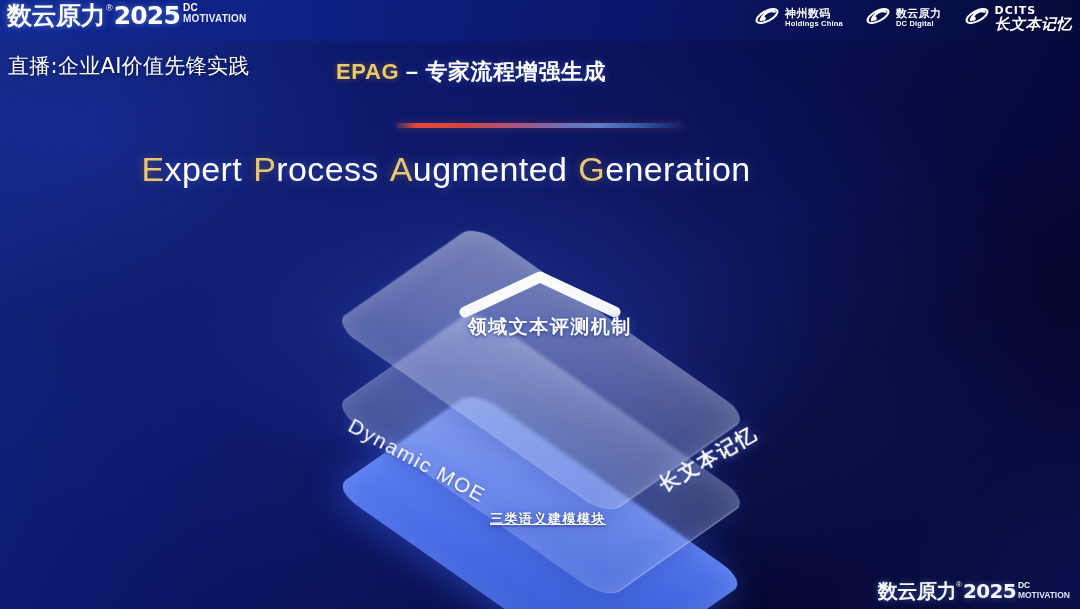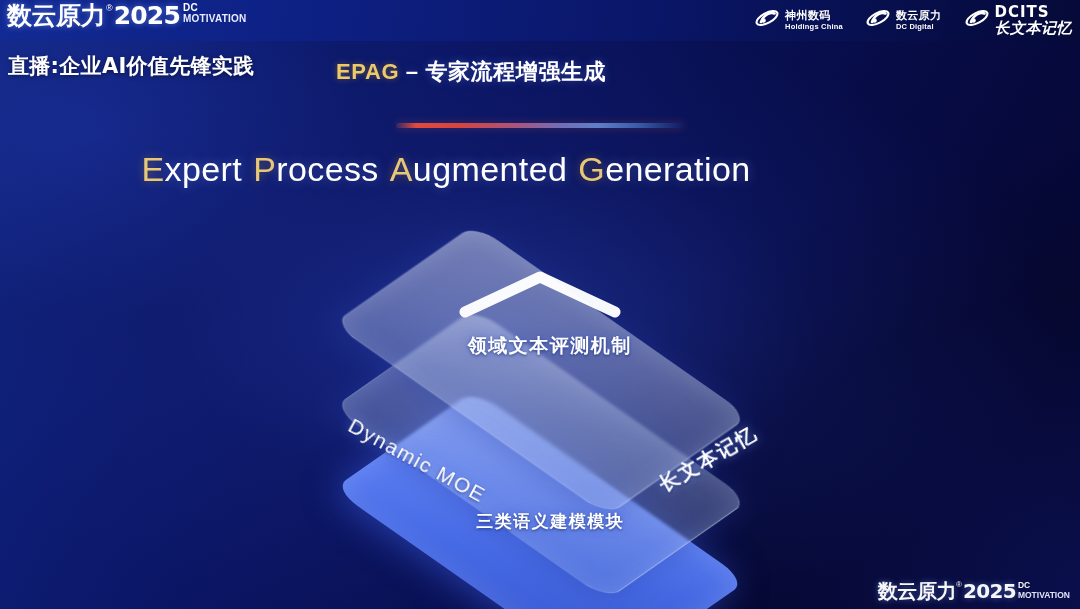--- a/index.html
+++ b/index.html
@@ -122,33 +122,33 @@
     letter-spacing: 0.2px;
     margin-top: 1px;
   }
   .partner-logo.alt .partner-cn {
     font-size: 15px;
     font-style: italic;
     letter-spacing: 0.5px;
   }
   .partner-logo.alt .partner-en {
     font-family: "DejaVu Sans", sans-serif;
-    font-size: 15px;
+    font-size: 11px;
     font-weight: 700;
     letter-spacing: 1px;
   }
 
   
   #live-title {
     position: absolute;
     top: 52px;
     left: 8px;
     font-family: "DejaVu Sans", sans-serif;
     font-size: 21px;
-    font-weight: 700;
+    font-weight: 400;
     color: #ffffff;
     letter-spacing: 0.3px;
     z-index: 25;
     text-shadow: 0 1px 4px rgba(0,0,0,0.5);
     white-space: nowrap;
   }
 
   #main-heading {
     position: absolute;
     top: 57px;
@@ -293,31 +293,32 @@
     position: absolute;
     font-family: "DejaVu Sans", sans-serif;
     color: #ffffff;
     font-weight: 700;
     white-space: nowrap;
     z-index: 19;
     text-shadow: 0 0 9px rgba(70,100,210,0.75), 0 1px 3px rgba(10,16,60,0.6);
   }
   #label-top {
     left: 50%;
-    top: 111px;
+    top: 92px;
     transform: translateX(-44%);
     font-size: 19px;
     letter-spacing: 1.5px;
   }
   #label-bottom {
     left: 50%;
     top: 288px;
     transform: translateX(-43%);
-    font-size: 17px;
+    font-size: 13px;
     letter-spacing: 1.5px;
+    text-decoration: underline;
   }
   #label-left {
     left: 68px;
     top: 190px;
     font-family: "Liberation Sans", sans-serif;
     font-size: 21px;
     font-weight: 400;
     letter-spacing: 1.6px;
     transform: rotate(28.5deg);
     transform-origin: 0 50%;

